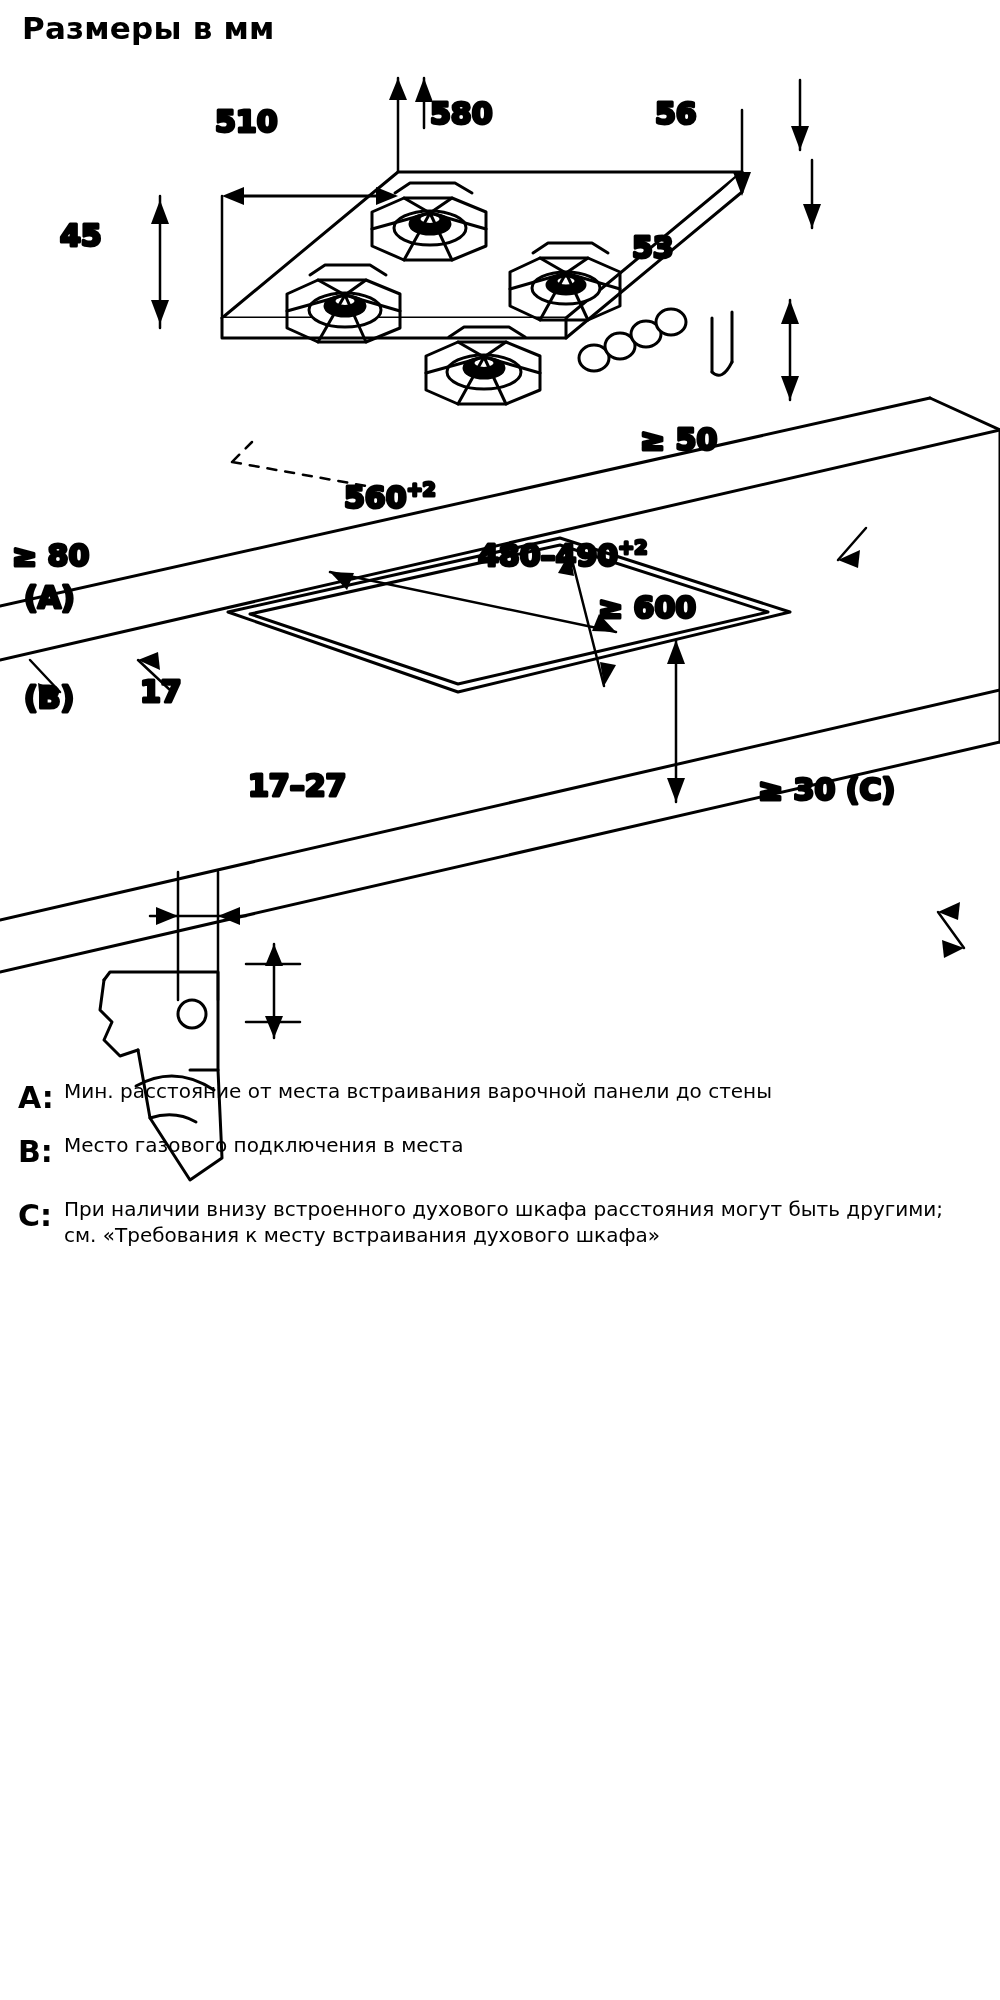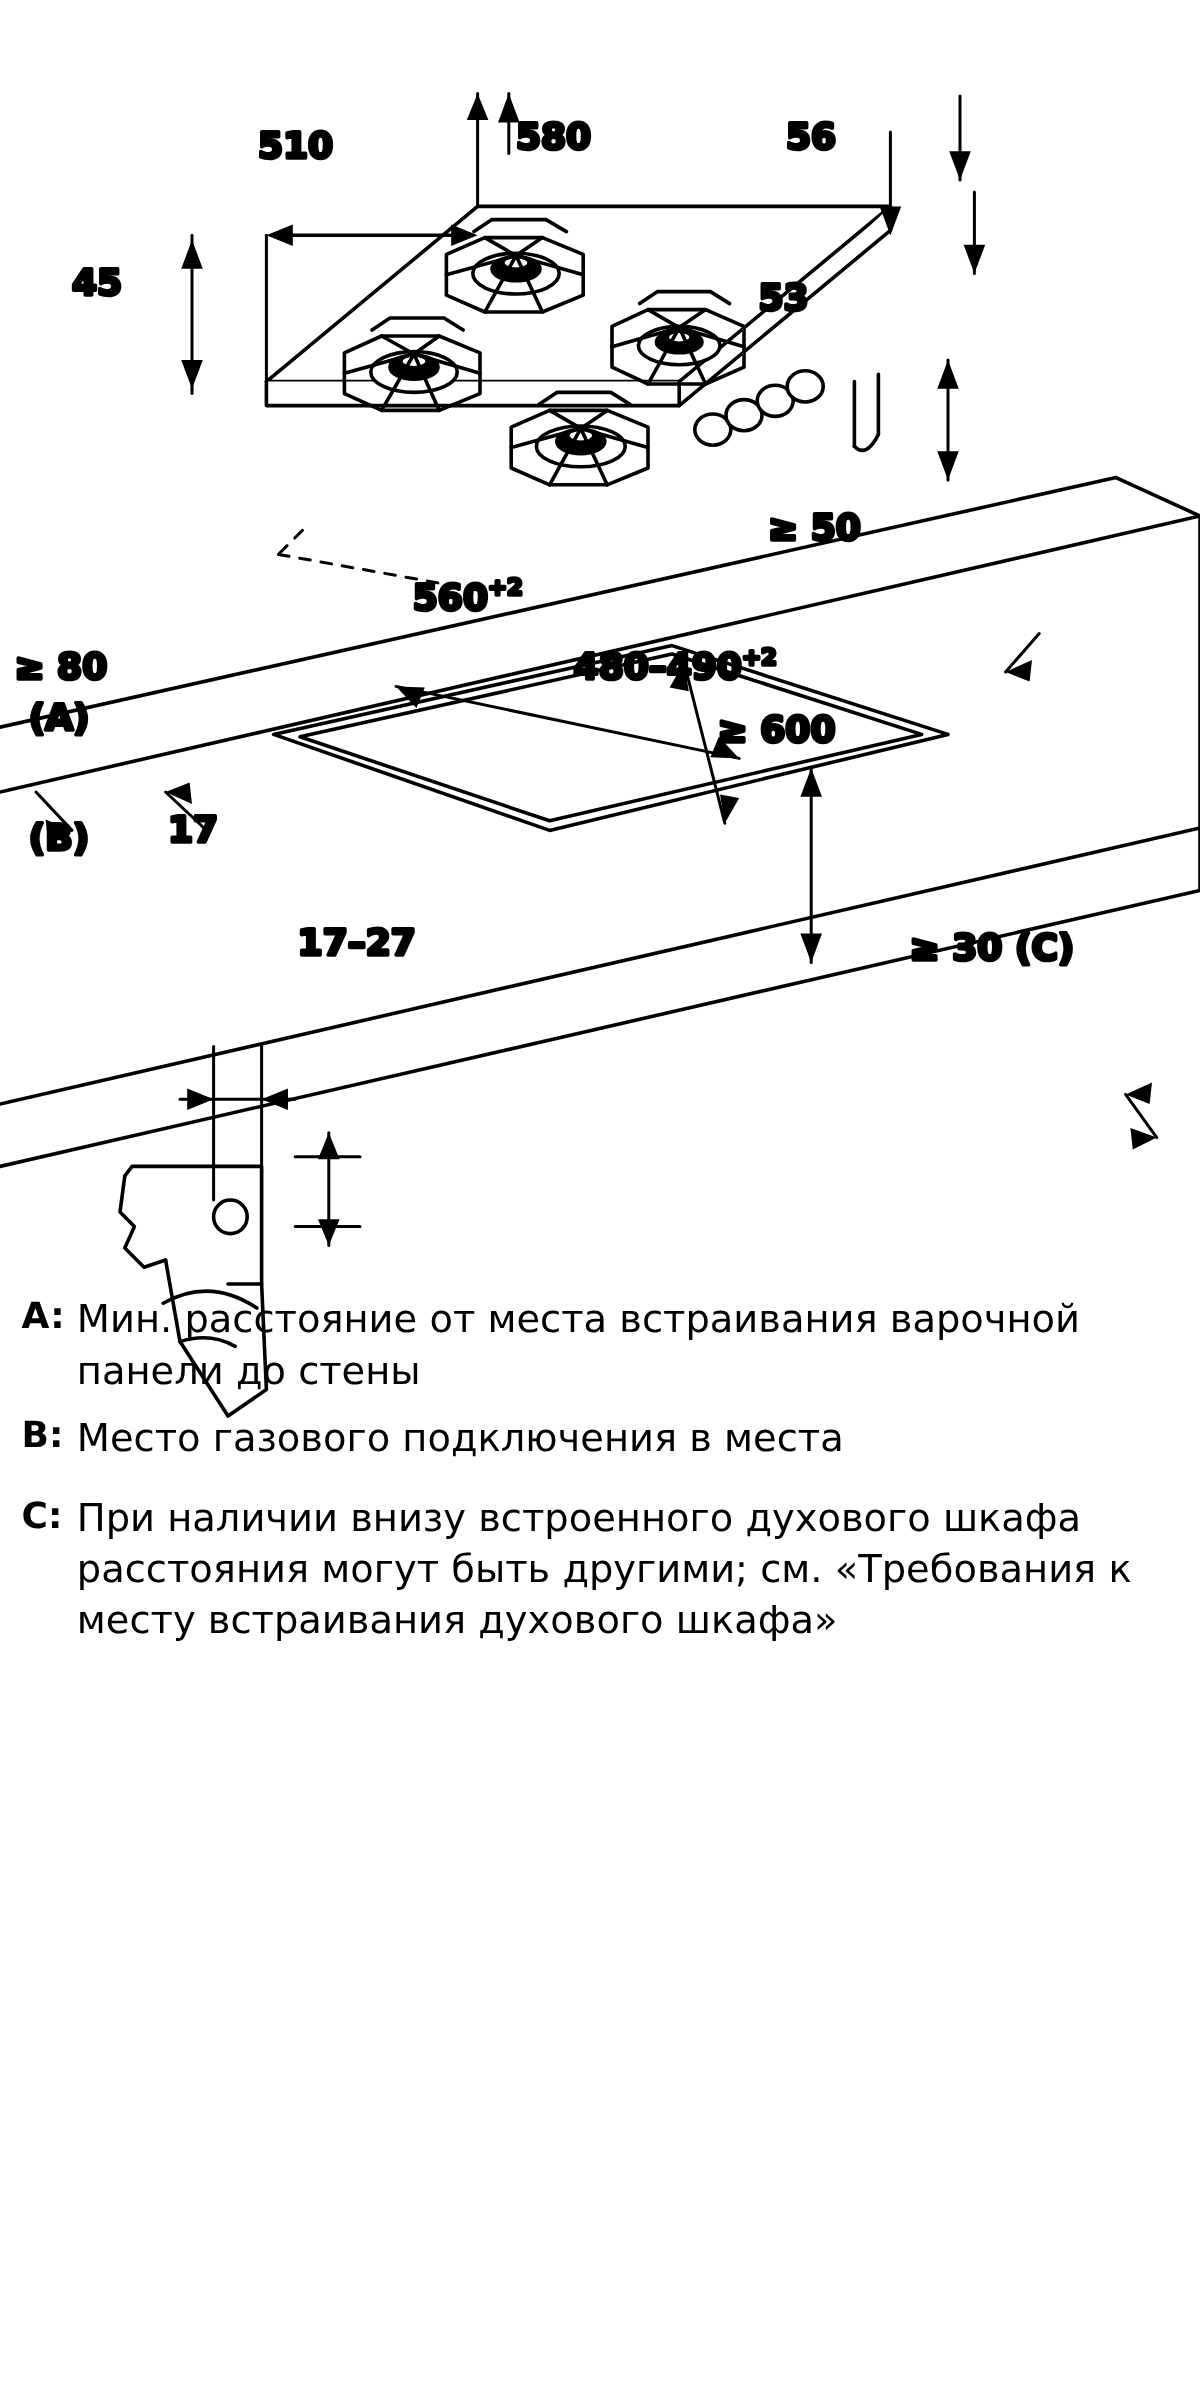--- a/index.html
+++ b/index.html
@@ -57,30 +57,31 @@
     margin-bottom: 14px;
   }
   .legend-key {
     font-size: 30px;
     font-weight: bold;
     min-width: 46px;
     flex: 0 0 46px;
     line-height: 1.33;
   }
   .legend-text {
-    font-size: 32px;
+    font-size: 20px;
     line-height: 1.33;
     flex: 1 1 auto;
   }
 </style>
 </head>
 <body>
 
 <div class="page">
 
+  <div class="title">Размеры в мм</div>
 
   <svg class="diagram" viewBox="0 0 1000 1360">
     <g fill="none" stroke="#000" stroke-width="3" stroke-linecap="round" stroke-linejoin="round">
 
       <g>
 
         <path d="M222,318 L398,172 L742,172 L566,318 Z" fill="#fff" stroke="#000" stroke-width="3"></path>
 
         <path d="M222,318 L222,338 L566,338 L566,318" fill="#fff" stroke="#000" stroke-width="3"></path>
         <path d="M566,338 L742,192 L742,172" fill="#fff" stroke="#000" stroke-width="3"></path>

